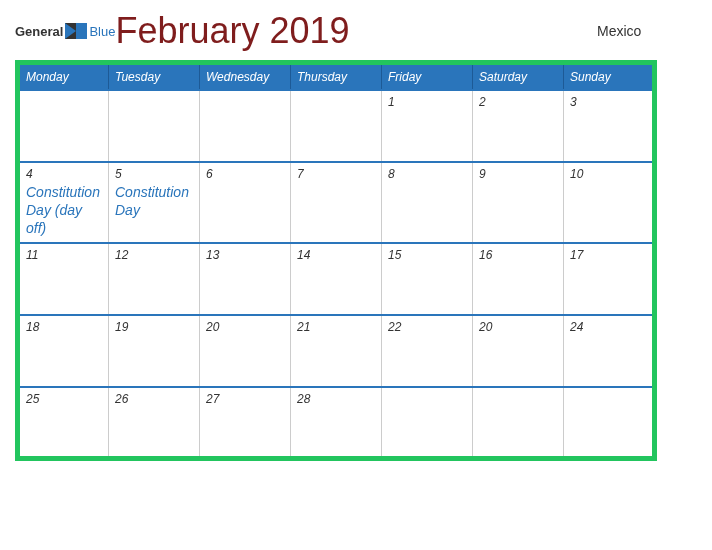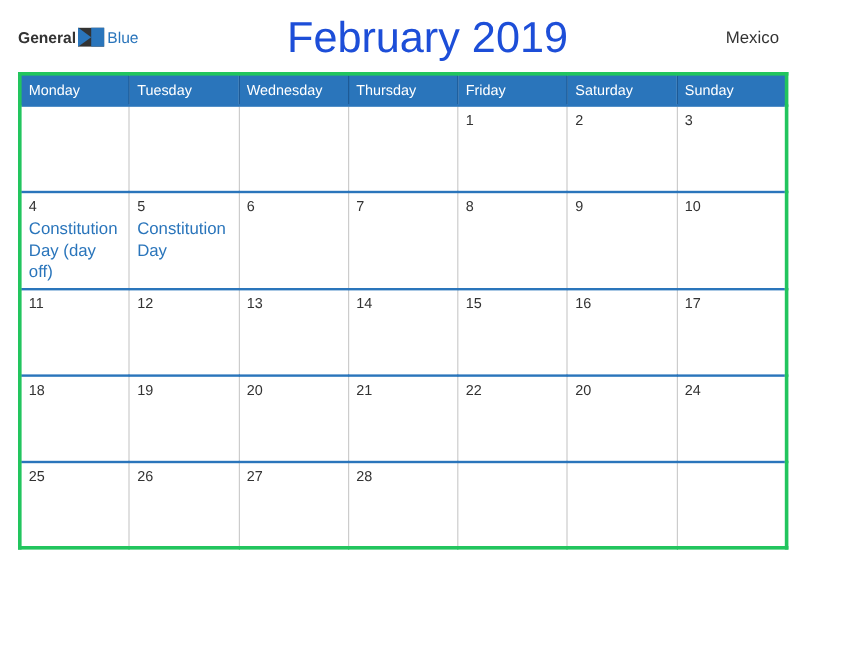--- a/index.html
+++ b/index.html
@@ -39,34 +39,34 @@
       font-weight: normal;
     }
     .logo-flag {
       width: 22px;
       height: 16px;
       margin: 0 2px;
     }
     .month-title {
       font-size: 36px;
       font-weight: normal;
-      color: #1d4ed8;
-      text-align: center;
+      color: #7f1d1d;
       flex: 1;
     }
     .country {
       font-size: 14px;
       color: #333;
       min-width: 60px;
-      text-align: center;
+      text-align: left;
     }
     .calendar {
       width: 100%;
       border-collapse: collapse;
-      border: 3px solid #22c55e;
+      border: 5px solid #22c55e;
+      font-style: italic;
     }
     .calendar thead tr th {
       background-color: #2a75bb;
       color: white;
       font-size: 12px;
       font-weight: normal;
       padding: 5px 6px;
       text-align: left;
       border: 1px solid #1d5a96;
     }

